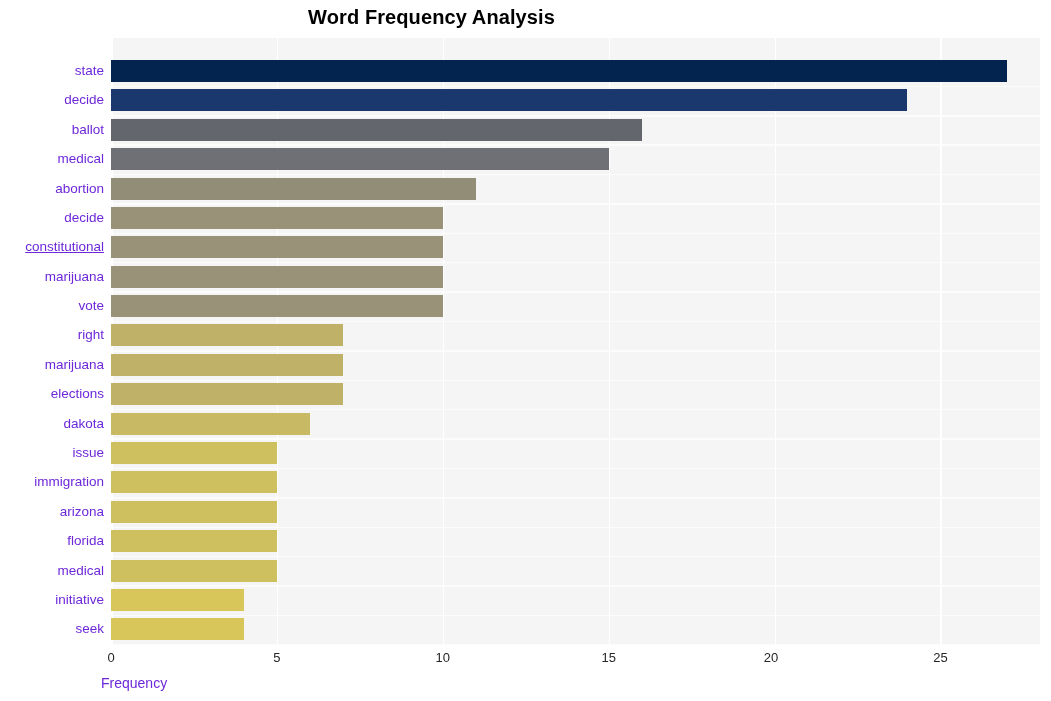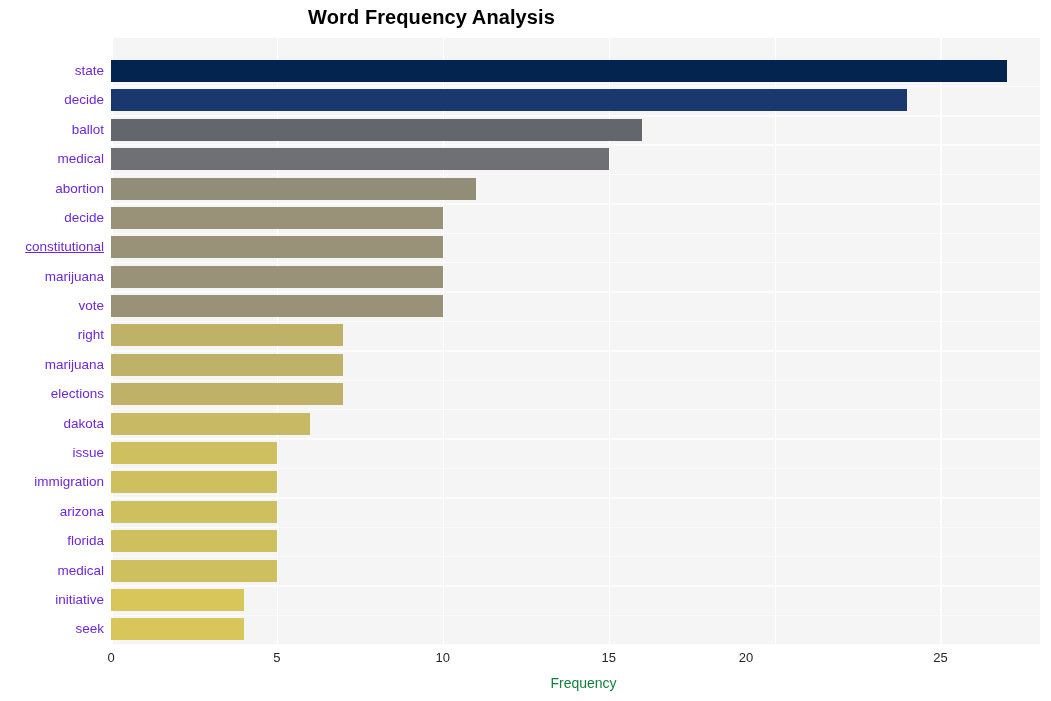--- a/index.html
+++ b/index.html
@@ -107,26 +107,26 @@
   .xtick {
     position: absolute;
     top: 0;
     transform: translateX(-50%);
     font-size: 13px;
     color: #262626;
     white-space: nowrap;
   }
   .xaxis-title {
     position: absolute;
-    left: 119px;
+    left: 101px;
     top: 675px;
     width: 929px;
-    text-align: center;
+    text-align: left;
     font-size: 14px;
-    color: #15803d;
+    color: #6d28d9;
     white-space: nowrap;
   }
 </style>
 </head>
 <body>
 
 <div id="chart-root">
 
   <div class="chart-title">Word Frequency Analysis</div>
 
@@ -206,19 +206,19 @@
       <div class="ylabel" style="top: 525.631px;">medical</div>
       <div class="ylabel" style="top: 555.026px;">initiative</div>
       <div class="ylabel" style="top: 584.421px;">seek</div>
     </div>
 
   <div class="xticks" id="xticks">
       <div class="xtick" style="left: 111px;">0</div>
       <div class="xtick" style="left: 276.893px;">5</div>
       <div class="xtick" style="left: 442.786px;">10</div>
       <div class="xtick" style="left: 608.679px;">15</div>
-      <div class="xtick" style="left: 746px;">20</div>
+      <div class="xtick" style="left: 771px;">20</div>
       <div class="xtick" style="left: 940.464px;">25</div>
     </div>
 
   <div class="xaxis-title">Frequency</div>
 
 </div>
 
 </body></html>

